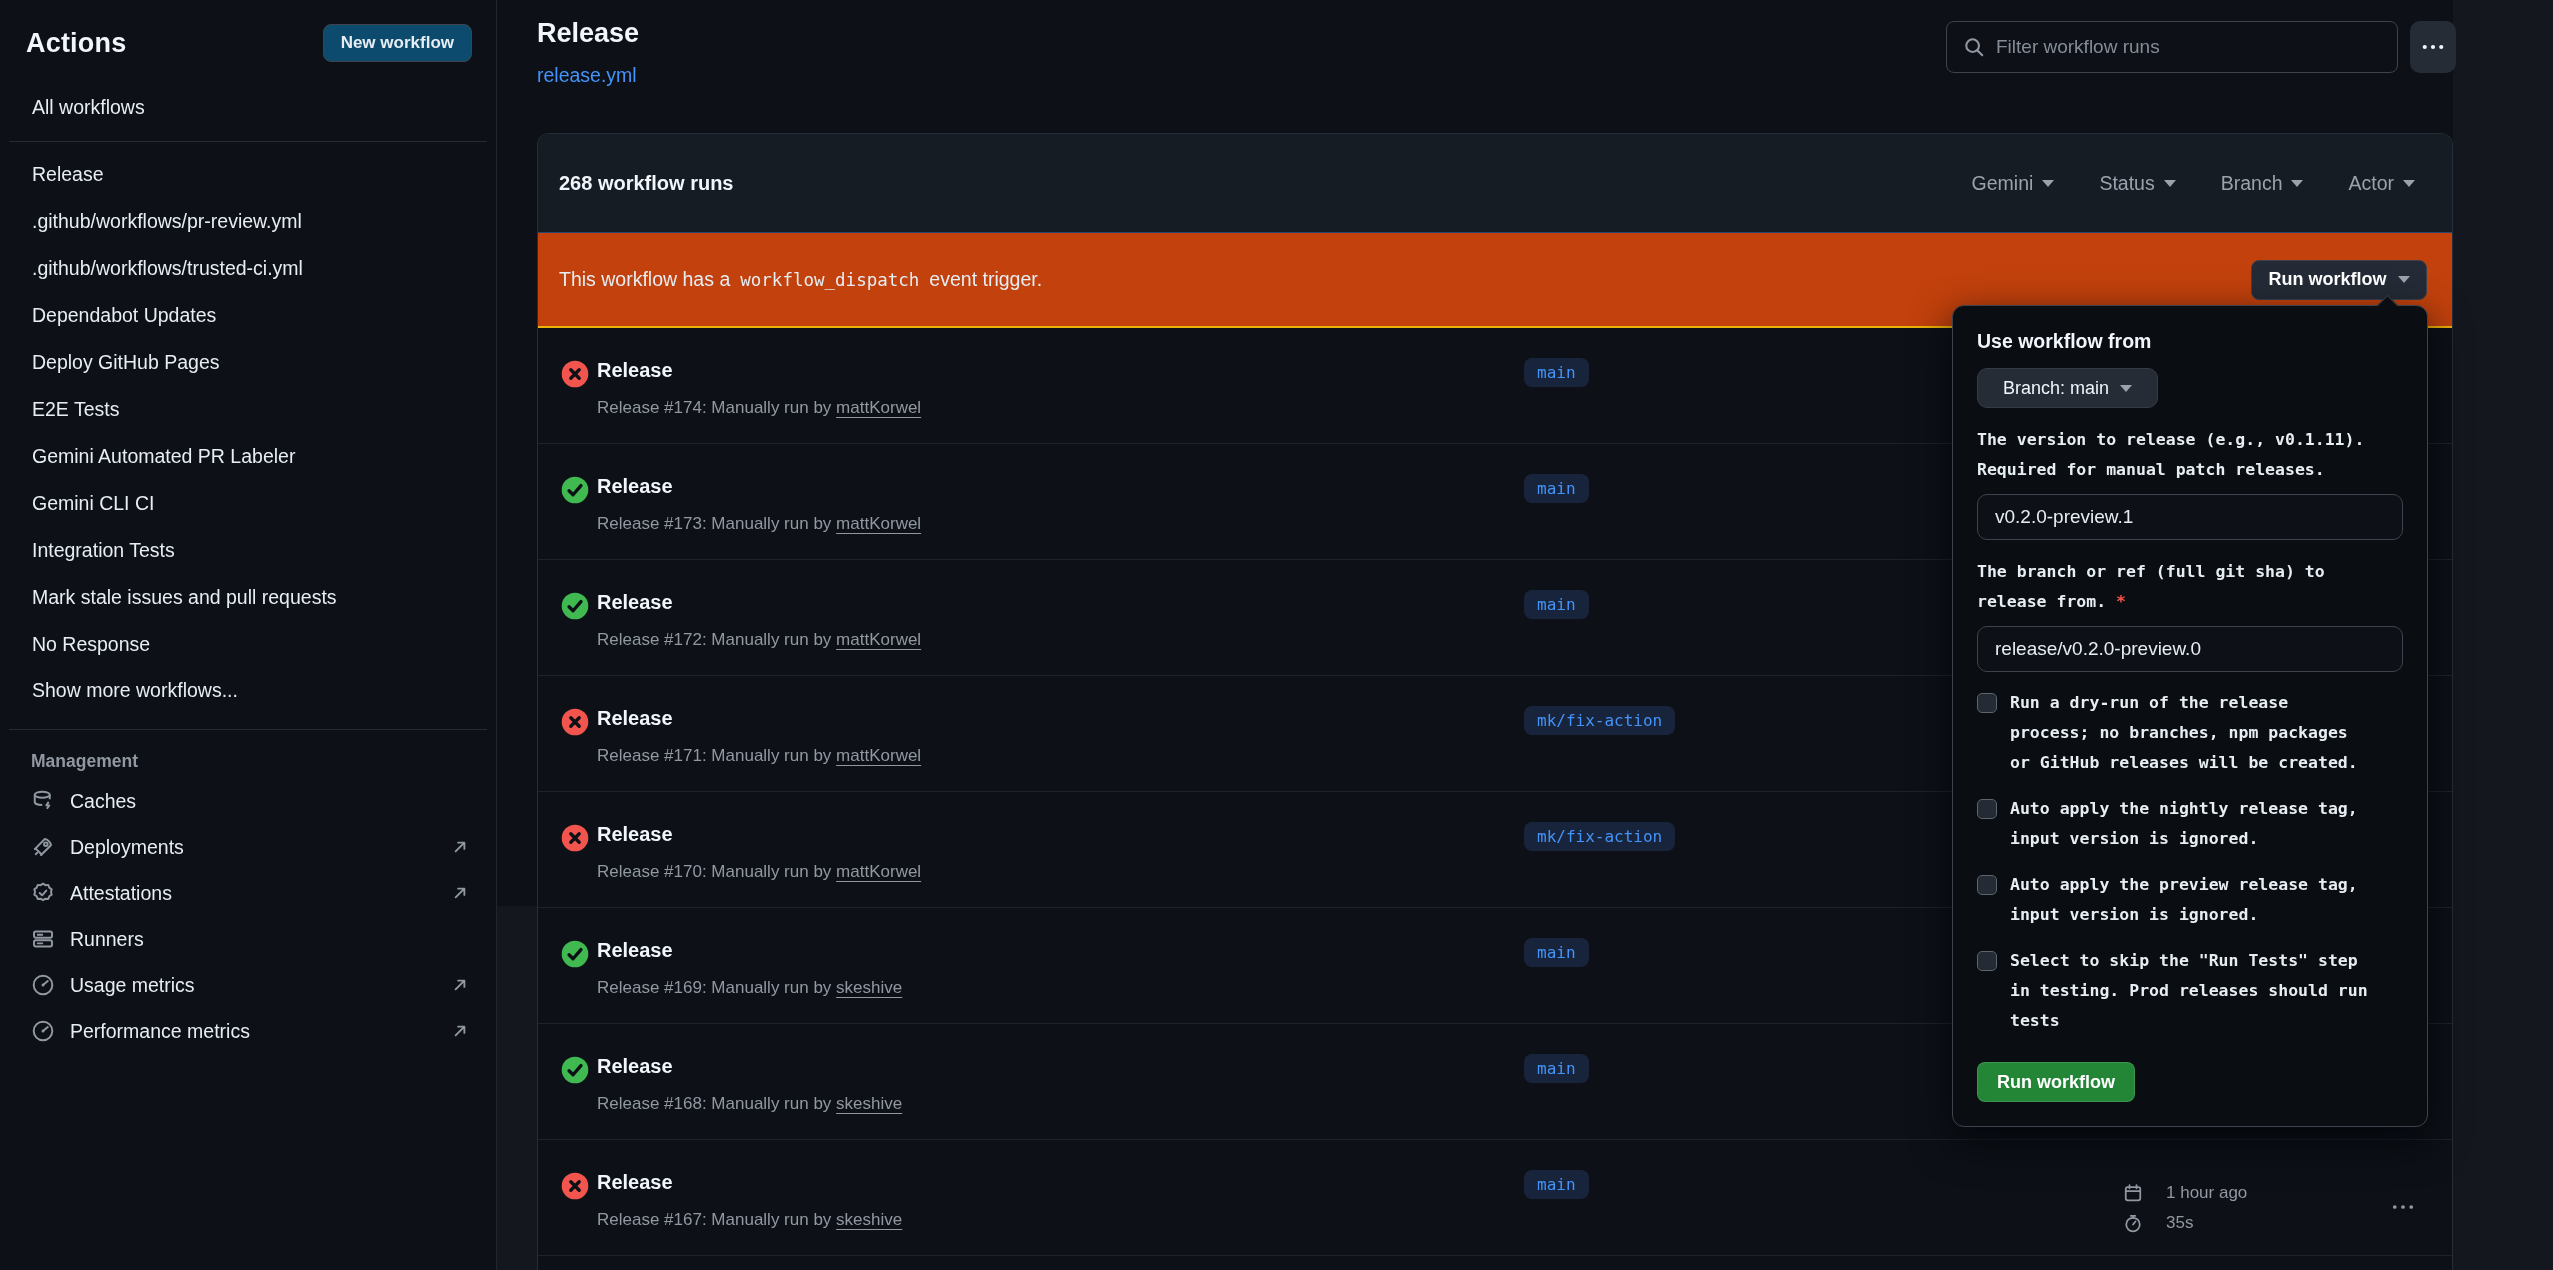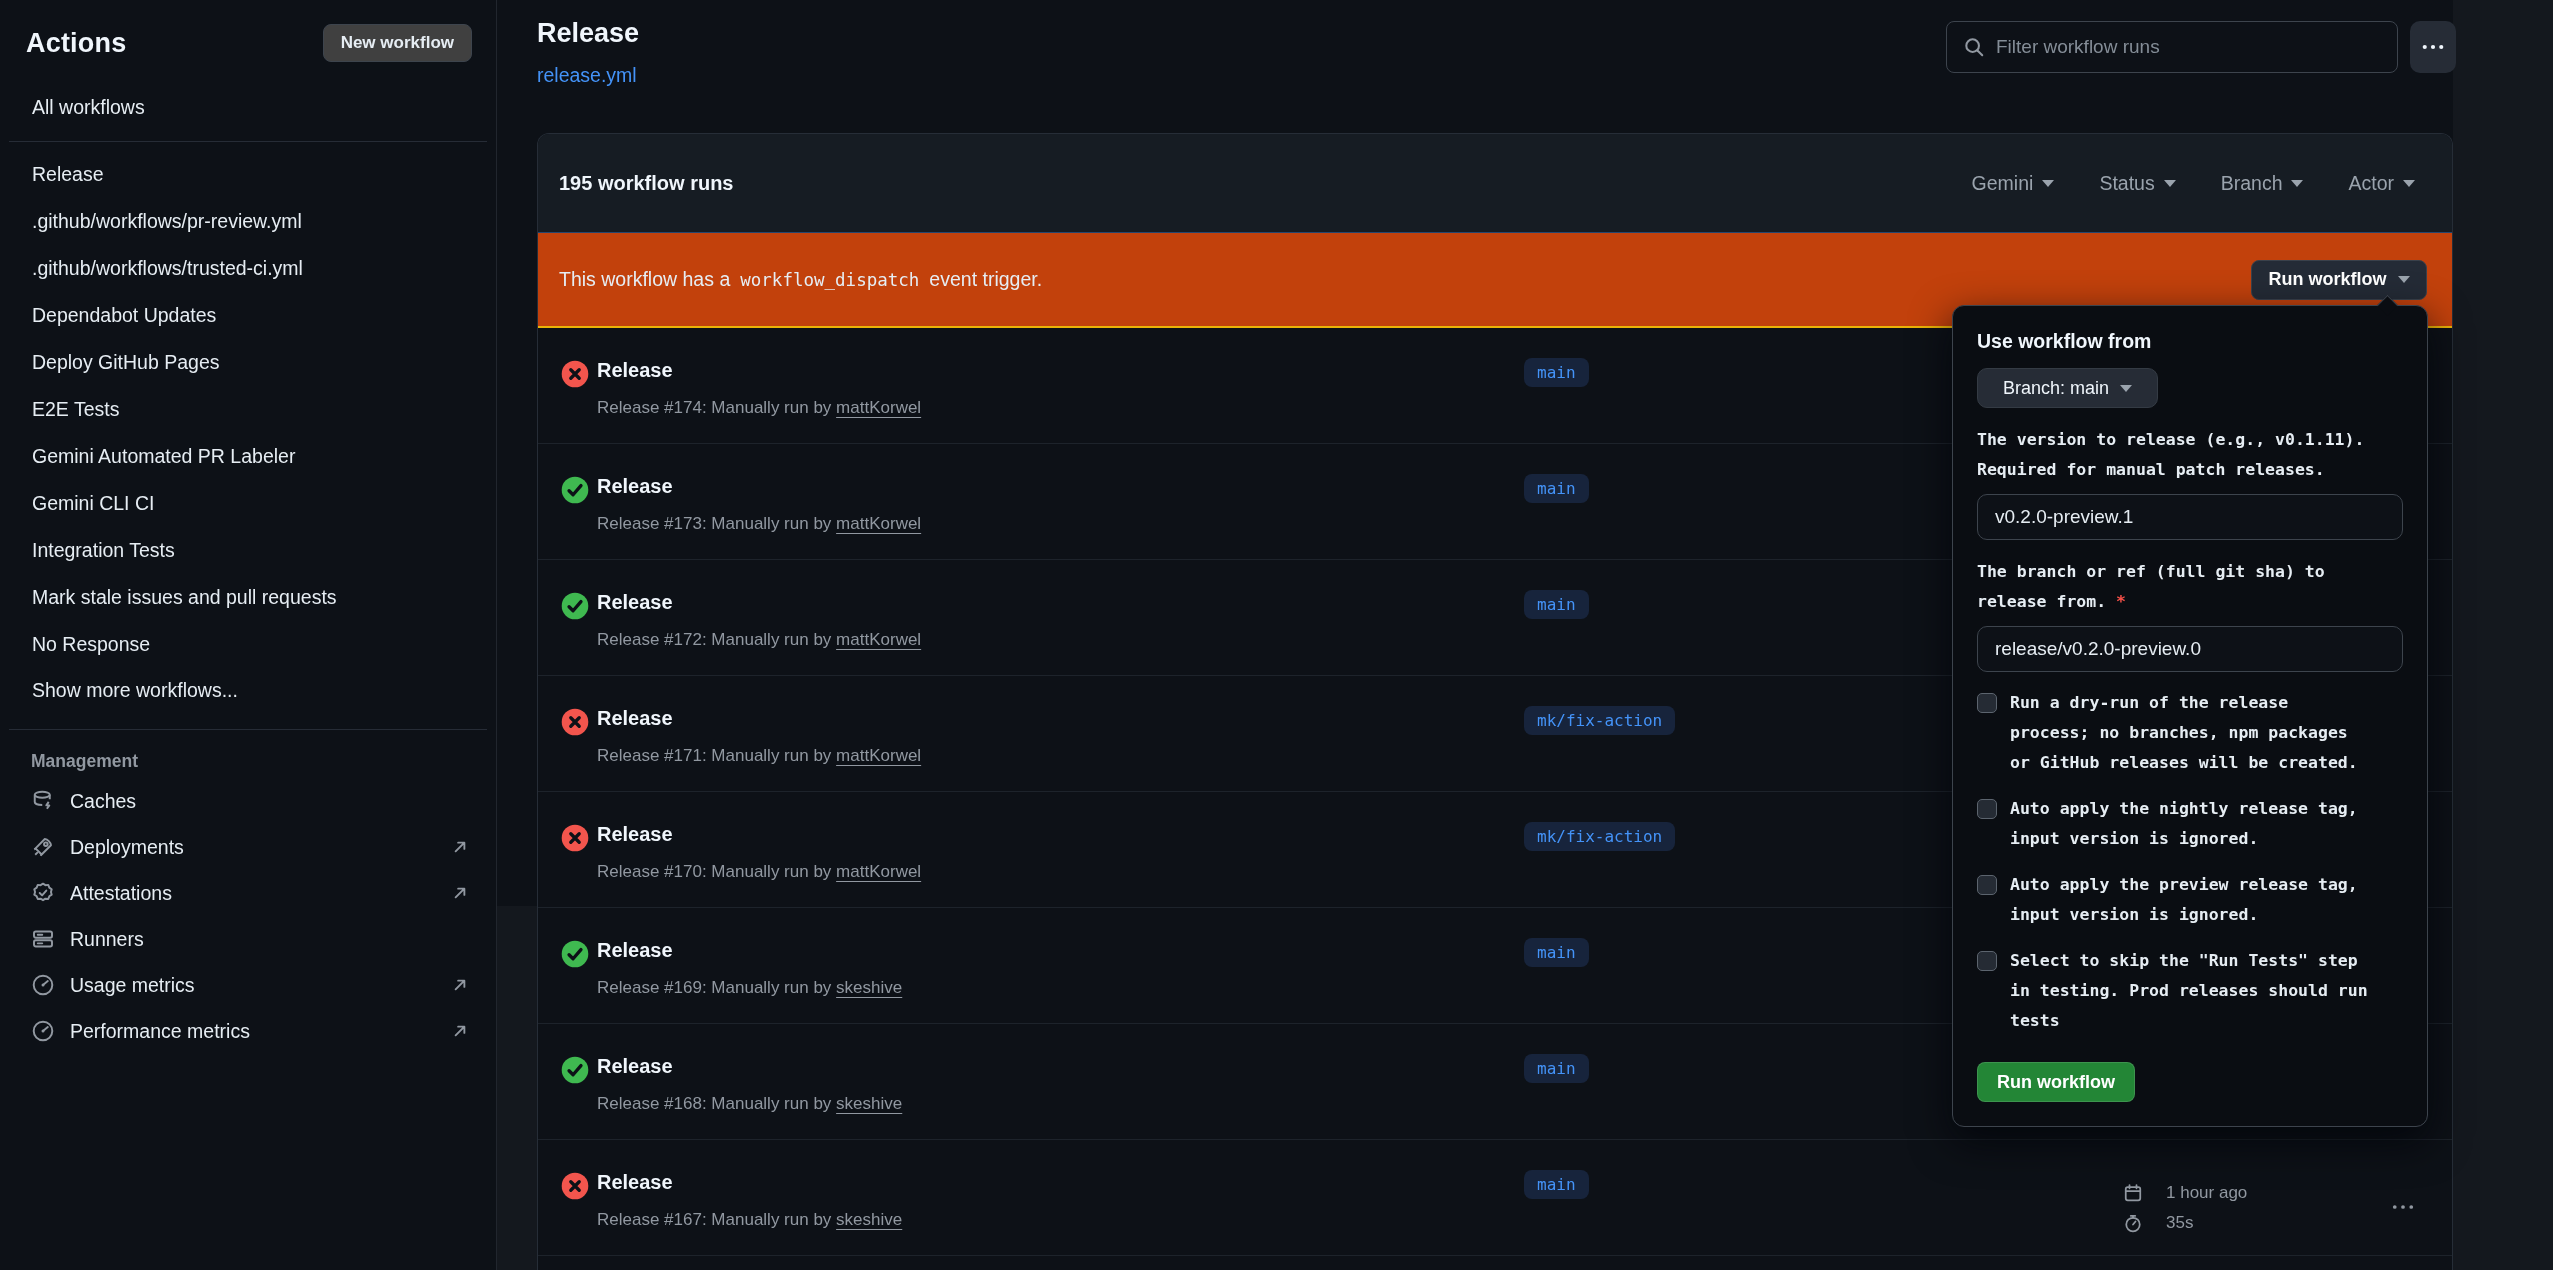--- a/index.html
+++ b/index.html
@@ -6,21 +6,21 @@
   html,body { width:2553px; height:1270px; overflow:hidden; }
   body { background:#14181e; font-family:"Liberation Sans", sans-serif; color:#e6edf3; position:relative; }
   .mono { font-family:"DejaVu Sans Mono","Liberation Mono",monospace; }
 
   .app { position:absolute; left:0; top:0; width:2453px; height:906px; background:#0d1117; }
 
   
   .sidebar { position:absolute; left:0; top:0; width:497px; height:1270px; border-right:1px solid #21262e; background:#0d1117; }
   .sb-head { display:flex; align-items:center; justify-content:space-between; padding:24px 24px 0 26px; }
   .sb-title { font-size:27px; font-weight:700; color:#f0f6fc; letter-spacing:.2px; }
-  .btn-new { height:38px; padding:0 17px; background:#404040; border:1px solid #3d444d; border-radius:8px;
+  .btn-new { height:38px; padding:0 17px; background:#0c4a6e; border:1px solid #3d444d; border-radius:8px;
              color:#e6edf3; font-size:17px; font-weight:600; display:flex; align-items:center; cursor:pointer; }
   .sb-all { margin:27px 26px 8px 26px; padding:7px 6px; font-size:19.5px; color:#e6edf3; border-radius:8px; cursor:pointer; }
   .sb-divider { border-top:1px solid #262c36; margin:15px 9px 9px 9px; }
   .sb-list { padding:0 28px 0 18px; display:flex; flex-direction:column; }
   .sb-item { position:relative; padding:11px 14px; font-size:19.5px; color:#e6edf3; border-radius:8px; line-height:1.28; cursor:pointer; }
   .sb-mgmt-head { margin:21px 0 6px 31px; font-size:17.5px; font-weight:700; color:#9198a1; }
   .mgmt-item { display:flex; align-items:center; gap:15px; padding:11px 26px 11px 31px; font-size:19.5px; color:#e6edf3; cursor:pointer; }
   .mgmt-item .micon { color:#9198a1; display:flex; }
   .mgmt-item .grow { flex:1; }
   .mgmt-item .ext { color:#9198a1; display:flex; }
@@ -252,21 +252,21 @@
   <div class="kebab-top">
     <svg width="22" height="6" viewBox="0 0 20 5" fill="currentColor">
         <circle cx="2.5" cy="2.5" r="1.9"></circle>
         <circle cx="10" cy="2.5" r="1.9"></circle>
         <circle cx="17.5" cy="2.5" r="1.9"></circle>
       </svg>
   </div>
 
   <section class="runs-container">
     <div class="runs-header">
-      <div class="runs-count">195 workflow runs</div>
+      <div class="runs-count">268 workflow runs</div>
       <div class="runs-filters">
 
       <div class="rfilter">
             <span>Gemini</span>
             <span class="caret"></span>
           </div>
           <div class="rfilter">
             <span>Status</span>
             <span class="caret"></span>
           </div>

